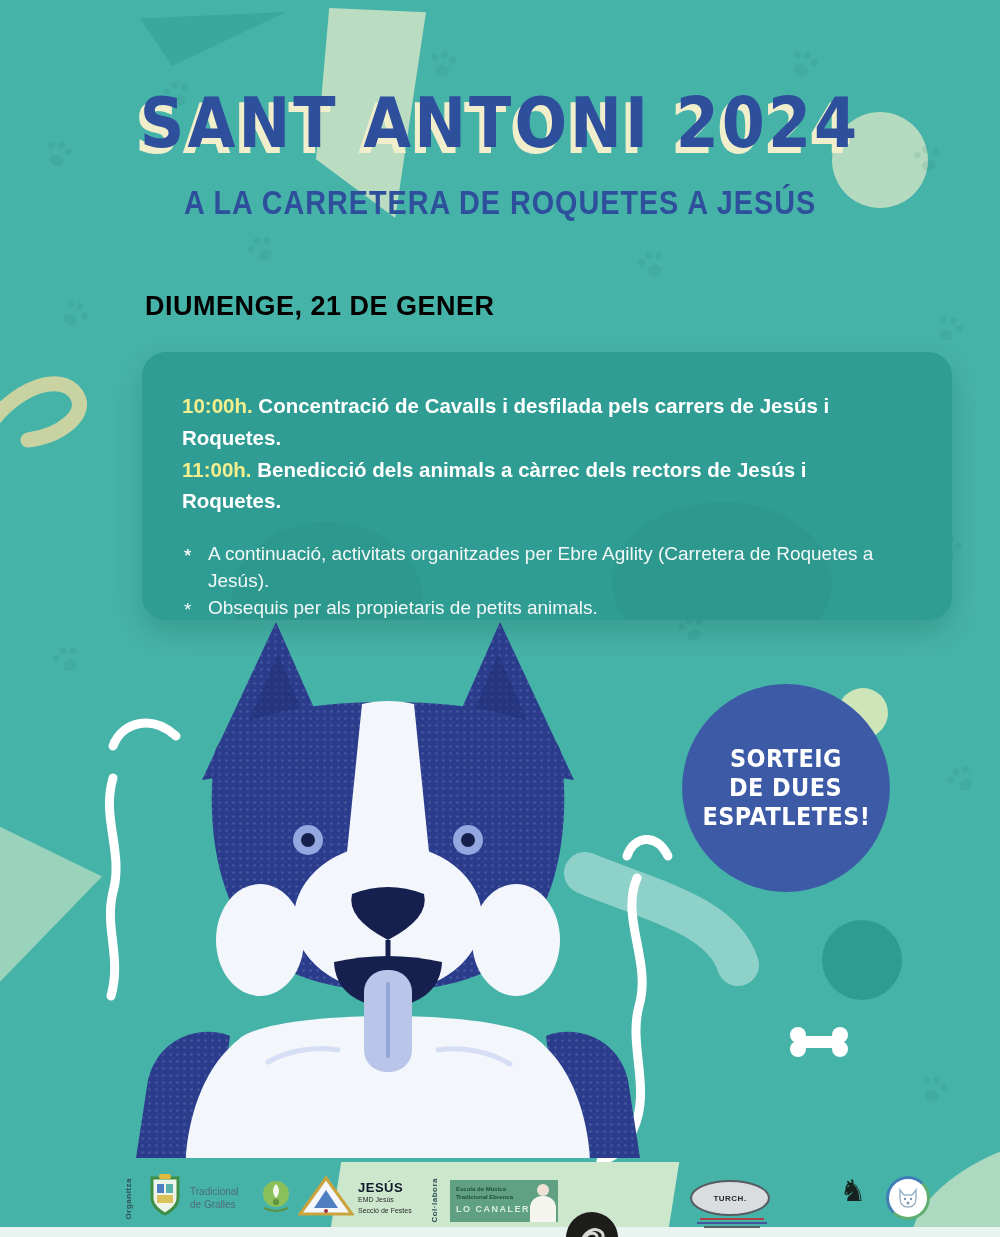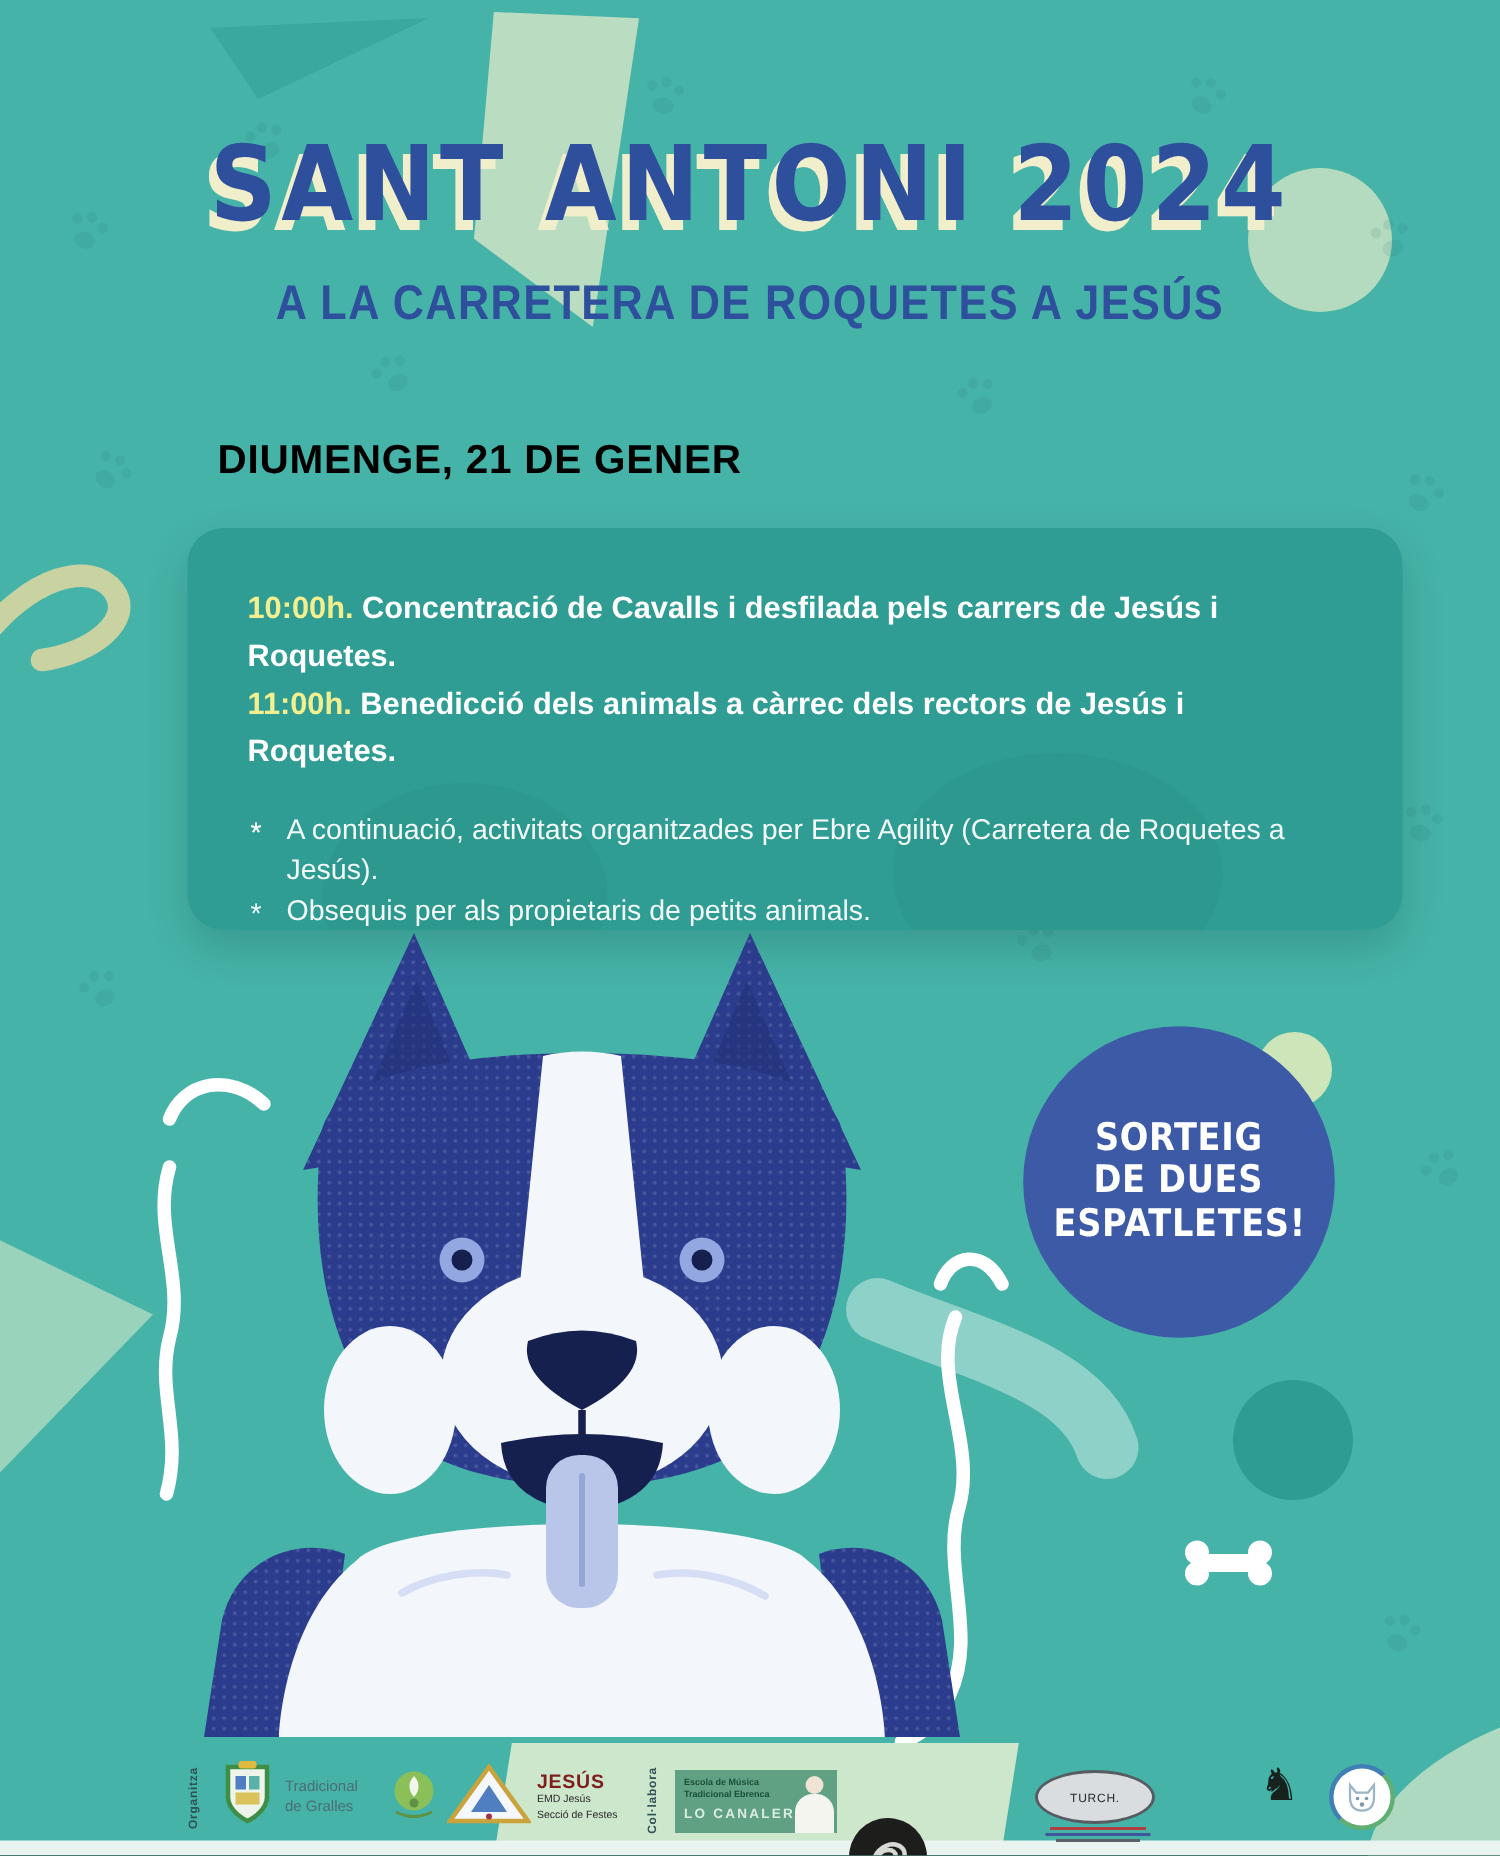--- a/index.html
+++ b/index.html
@@ -28,21 +28,21 @@
               box-shadow:9px -4px 0 #176f67,18px 0 0 #176f67;}
   
   .title{position:absolute;left:0;top:86px;width:1000px;text-align:center;
          font-family:"DejaVu Sans",sans-serif;font-weight:800;font-size:62px;letter-spacing:3px;
          color:#2e4f9b;text-shadow:-5px 6px 0 #f1eecb;transform:scale(1,1.12);}
   .subtitle{position:absolute;left:0;top:186px;width:1000px;text-align:center;
             font-weight:700;font-size:30px;letter-spacing:1px;color:#2e4f9b;transform:scale(.96,1.08);}
   .date-heading{position:absolute;left:145px;top:291px;font-weight:700;font-size:27px;
                 letter-spacing:.5px;color:#000000;}
   
-  .panel{position:absolute;left:125px;top:352px;width:810px;height:268px;border-radius:24px;
+  .panel{position:absolute;left:142px;top:352px;width:810px;height:268px;border-radius:24px;
          background:#2f9d93;box-shadow:0 12px 28px rgba(0,45,42,.18);box-sizing:border-box;
          padding:38px 44px 0 40px;overflow:hidden;}
   .panel .wm{position:absolute;border-radius:50%;background:#14665f;opacity:.08;}
   .wm1{left:90px;top:170px;width:190px;height:150px;}
   .wm2{left:470px;top:150px;width:220px;height:160px;}
   .sched-line{position:relative;font-weight:700;font-size:20.5px;color:#ffffff;line-height:1.55;}
   .sched-line .time{color:#f3ef8e;}
   .notes{position:relative;margin-top:24px;list-style:none;padding:0;}
   .notes li{position:relative;padding-left:26px;font-size:19px;color:#f2f8f7;line-height:1.42;}
   .notes .ast{position:absolute;left:2px;top:2px;}
@@ -60,35 +60,35 @@
   .bone{position:absolute;left:788px;top:1026px;width:62px;height:32px;}
   
   .lines-svg{position:absolute;left:0;top:0;width:1000px;height:1237px;pointer-events:none;}
   
   .dog{position:absolute;left:118px;top:610px;width:540px;height:548px;}
   
   .f-item{position:absolute;top:1168px;}
   .vlabel{writing-mode:vertical-rl;transform:rotate(180deg);font-size:8px;font-weight:700;
           color:#2f5158;letter-spacing:.5px;}
   .aj-text{font-size:10px;color:#4c6d78;line-height:1.25;}
-  .jesus-b{font-size:13px;font-weight:700;color:#7f1d1d;letter-spacing:.5px;}
+  .jesus-b{font-size:13px;font-weight:700;color:#0f172a;letter-spacing:.5px;}
   .jesus-s{font-size:7px;color:#2a2a2a;line-height:1.5;}
   .canalero{width:108px;height:42px;background:#5fa182;position:relative;overflow:hidden;
             padding:5px 6px;box-sizing:border-box;}
   .canalero .c1{font-size:6px;font-weight:700;color:#1d4f38;line-height:1.4;}
   .canalero .c3{font-size:9px;font-weight:700;letter-spacing:1.5px;color:#d9ecdf;margin-top:2px;}
   .canalero .person{position:absolute;right:2px;top:4px;width:26px;height:38px;}
   .canalero .person .h{position:absolute;left:7px;top:0;width:12px;height:12px;border-radius:50%;background:#f0e2d4;}
   .canalero .person .b{position:absolute;left:0;top:12px;width:26px;height:26px;border-radius:12px 12px 0 0;background:#f5f5f0;}
   .gralles{width:52px;height:52px;border-radius:50%;background:#1d1d1b;position:relative;
            display:flex;align-items:center;justify-content:center;transform:rotate(-12deg);}
   .turch{width:84px;text-align:center;}
   .turch .oval{width:80px;height:36px;border-radius:50%;background:#d9dde0;border:2px solid #565c62;
                box-sizing:border-box;display:flex;align-items:center;justify-content:center;
-               font-size:8px;font-weight:400;color:#23282c;letter-spacing:.5px;}
+               font-size:8px;font-weight:700;color:#23282c;letter-spacing:.5px;}
   .turch .l{height:2px;margin:2px auto 0;}
   .horse{width:54px;text-align:center;color:#17221e;}
   .horse .gl{font-size:30px;line-height:30px;}
   .dogcircle{width:44px;height:44px;border-radius:50%;background:#ffffff;box-sizing:border-box;
              border:3px solid #3f7fb5;border-bottom-color:#5fae72;border-right-color:#5fae72;
              display:flex;align-items:center;justify-content:center;}
 </style>
 </head>
 <body>
 

